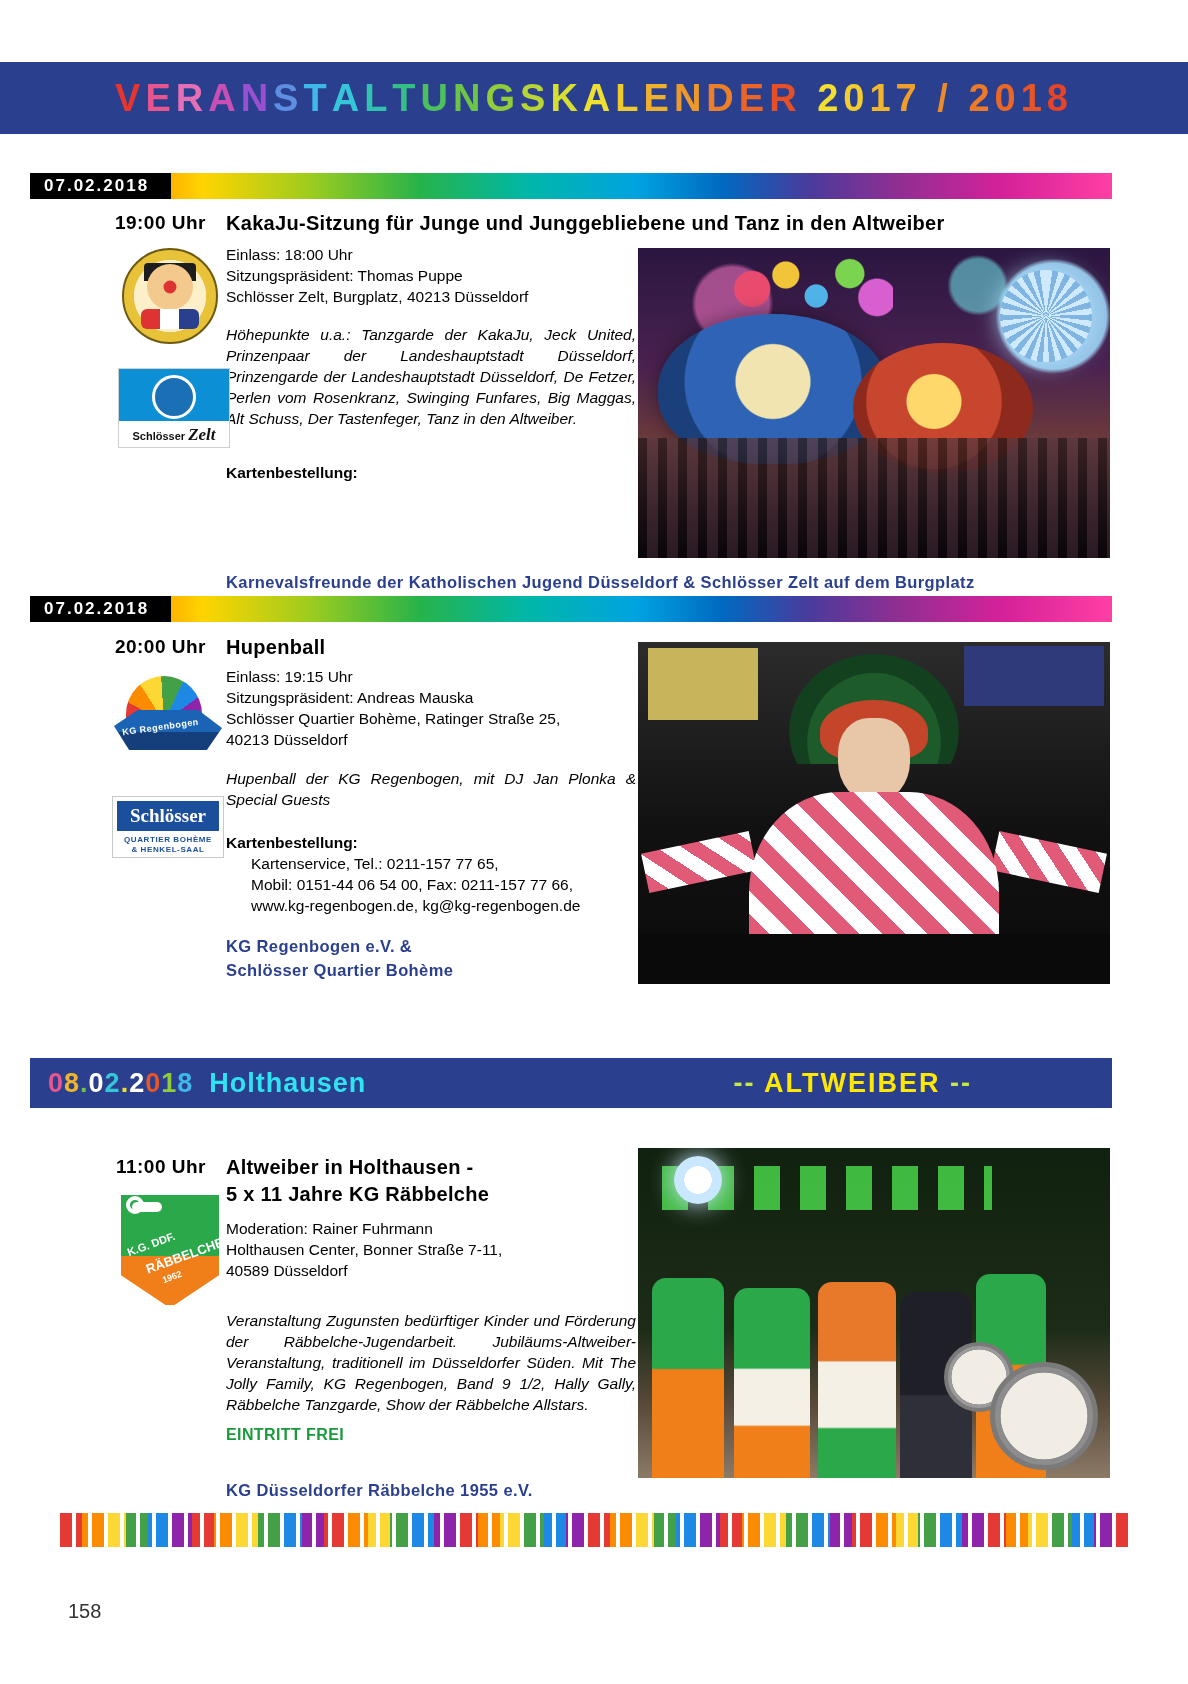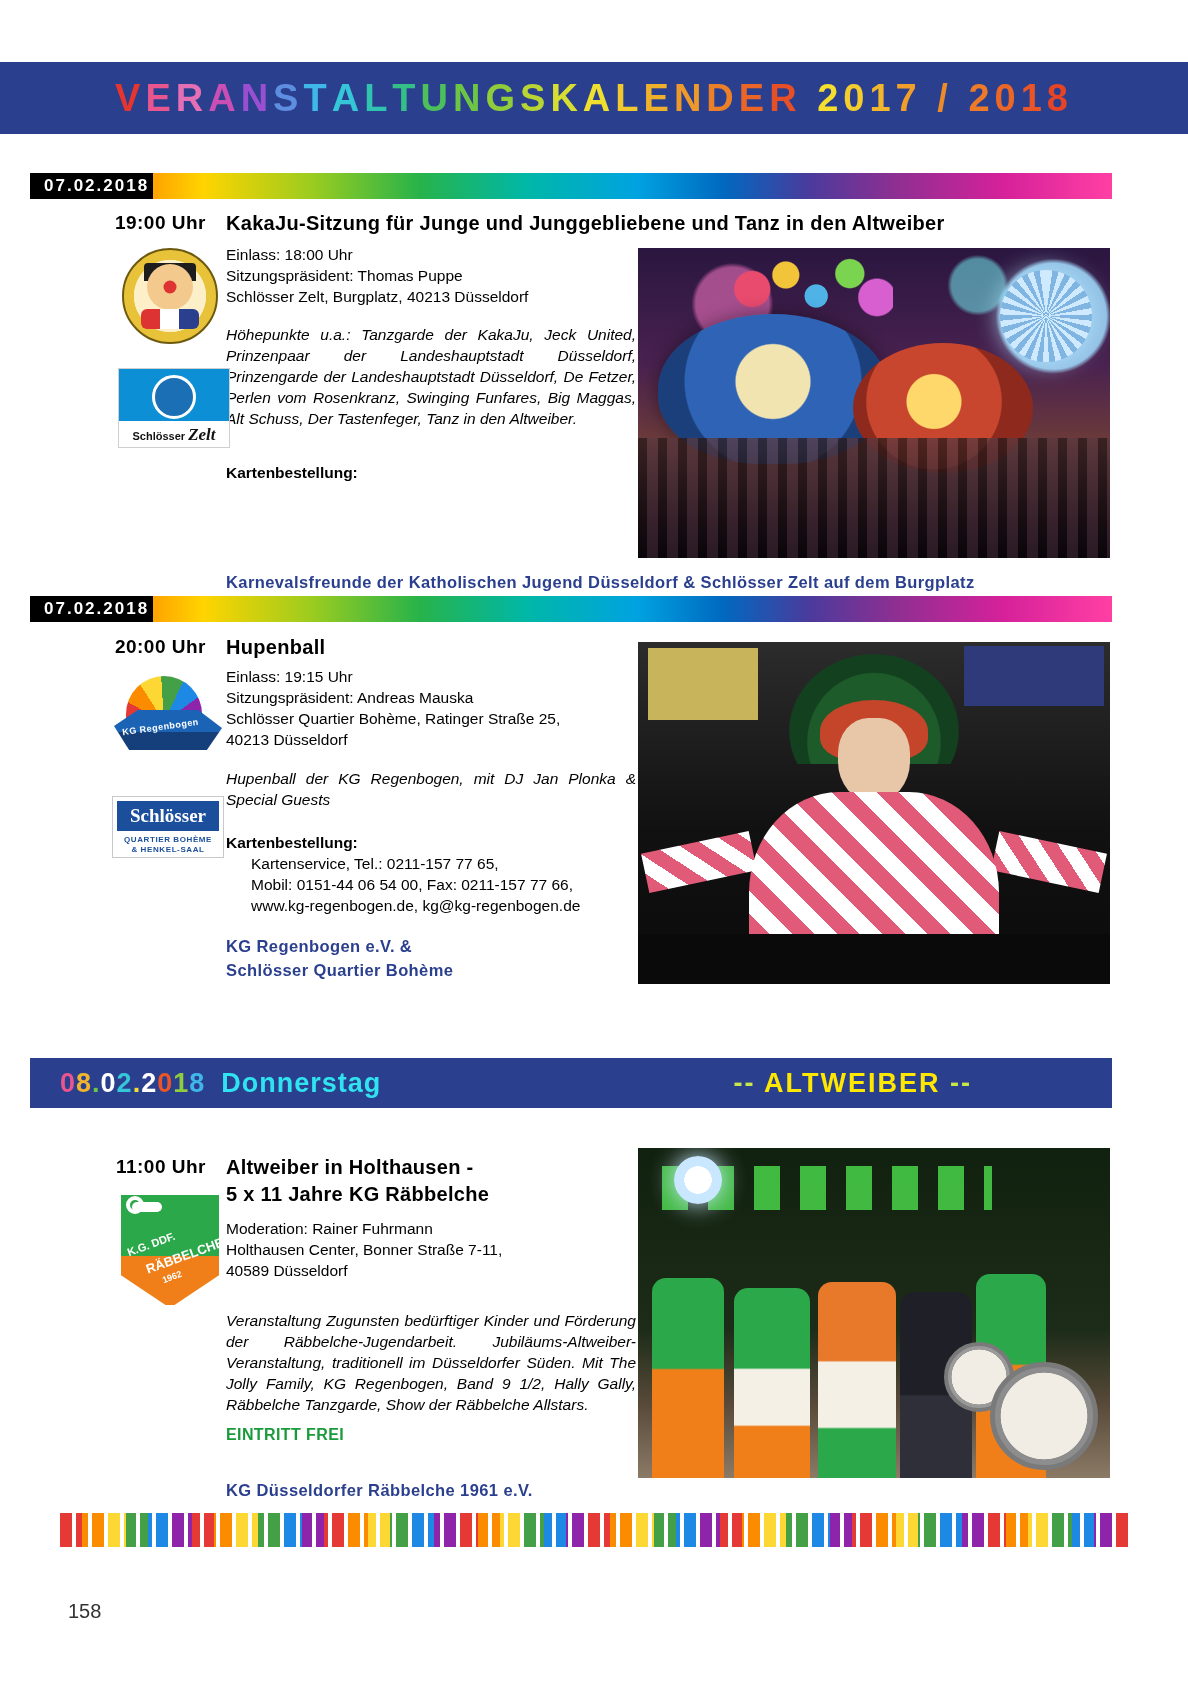--- a/index.html
+++ b/index.html
@@ -50,35 +50,34 @@
        #27b34a 36%, #00b7a8 46%, #00a3e0 56%, #0069c0 64%,
        #4a3b9c 72%, #8e2f92 80%, #d6219a 90%, #ff3fa4 100%);
   }
   .date-bar .date-label {
     display: inline-block;
     background: #000;
     color: #fff;
     font-size: 17px;
     font-weight: bold;
     letter-spacing: 2px;
-    padding: 2px 4px 3px 14px;
+    padding: 2px 22px 3px 14px;
     height: 26px;
     line-height: 21px;
   }
 
   
   .big-banner {
     position: absolute;
     left: 30px;
     width: 1082px;
     height: 50px;
     background: #2b3f8f;
     display: flex;
     align-items: center;
-    padding-left: 12px;
   }
   .big-banner .bb-date {
     font-size: 27px; font-weight: bold; letter-spacing: 1px;
     margin-left: 18px;
   }
   .big-banner .bb-day {
     font-size: 27px; font-weight: bold; letter-spacing: 1px;
     margin-left: 16px; color: #2fe3f0;
   }
   .big-banner .bb-right {
@@ -432,42 +431,42 @@
       <div class="head"></div>
       <div class="armL"></div>
       <div class="armR"></div>
       <div class="dress"></div>
       <div class="floor"></div>
     </div>
   </div>
 
   <div class="big-banner" style="top:1058px;">
     <span class="bb-date" id="bb-date"><span style="color: rgb(232, 85, 143);">0</span><span style="color: rgb(240, 181, 44);">8</span><span style="color: rgb(108, 197, 68);">.</span><span style="color: rgb(255, 255, 255);">0</span><span style="color: rgb(53, 198, 216);">2</span><span style="color: rgb(239, 224, 47);">.</span><span style="color: rgb(255, 255, 255);">2</span><span style="color: rgb(233, 85, 38);">0</span><span style="color: rgb(143, 205, 58);">1</span><span style="color: rgb(63, 183, 232);">8</span></span>
-    <span class="bb-day">Donnerstag</span>
+    <span class="bb-day">Holthausen</span>
     <span class="bb-right">
       <span class="dash">--</span>
       <span class="word">ALTWEIBER</span>
       <span class="dash">--</span>
     </span>
   </div>
 
   <div class="event" style="left:60px; top:1156px; width:1052px;">
     <div class="time">11:00 Uhr</div>
     <div class="title" style="white-space:pre-line;">Altweiber in Holthausen -
 5 x 11 Jahre KG Räbbelche</div>
 
     <div class="body-text" style="top:62px; white-space:pre-line;">Moderation: Rainer Fuhrmann
 Holthausen Center, Bonner Straße 7-11,
 40589 Düsseldorf</div>
 
     <div class="body-text italic" style="top:144px;margin-top:10px;">Veranstaltung Zugunsten bedürftiger Kinder und Förderung der Räbbelche-Jugendarbeit. Jubiläums-Altweiber-Veranstaltung, traditionell im Düsseldorfer Süden. Mit The Jolly Family, KG Regenbogen, Band 9 1/2, Hally Gally, Räbbelche Tanzgarde, Show der Räbbelche Allstars.</div>
 
     <div class="free" style="top:270px;">EINTRITT FREI</div>
 
-    <div class="org" style="top:322px;">KG Düsseldorfer Räbbelche 1961 e.V.</div>
+    <div class="org" style="top:322px;">KG Düsseldorfer Räbbelche 1955 e.V.</div>
 
     <div class="logo" style="left:58px; top:36px;">
       <div class="logo-raebbelche">
         <div class="shield"></div>
         <div class="keyh"></div>
         <div class="key"></div>
         <div class="t1">K.G. DDF.</div>
         <div class="t2">RÄBBELCHE</div>
         <div class="t3">1962</div>
       </div>

